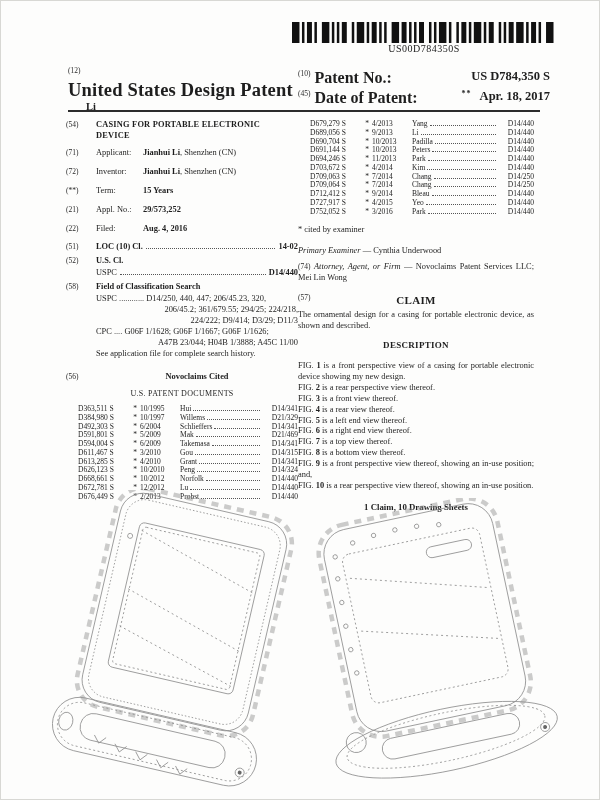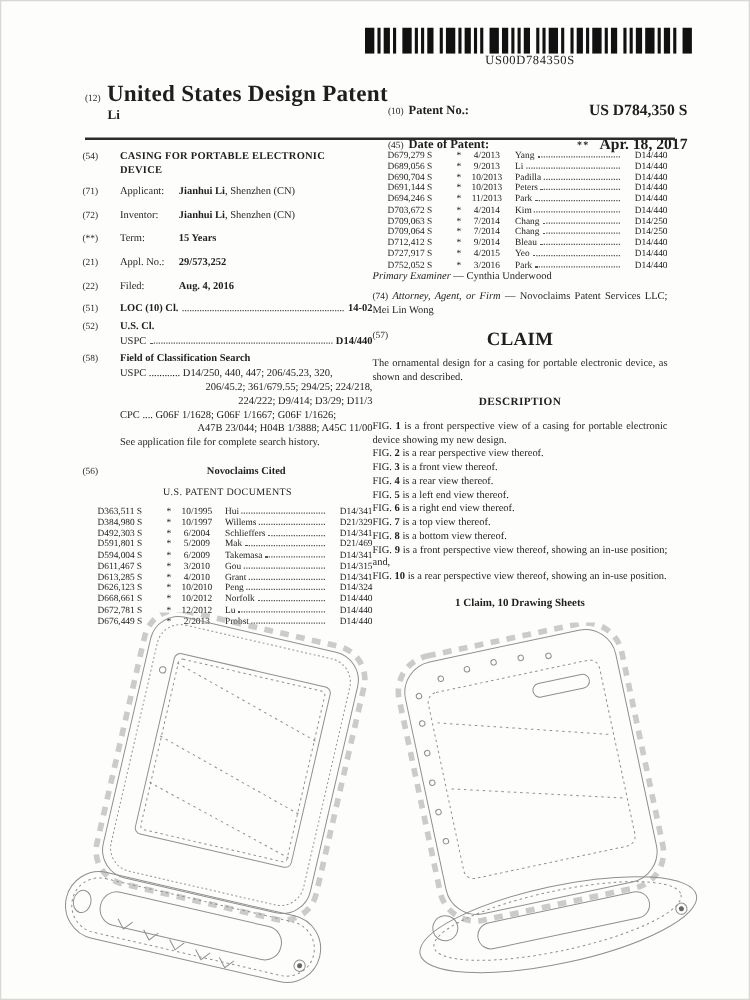--- a/index.html
+++ b/index.html
@@ -8,26 +8,26 @@
     font-family:"Liberation Serif","DejaVu Serif",serif;color:#1e1e1e;
     overflow:hidden;box-shadow:inset 0 0 0 1px #d8d8d4;
   }
   
   .barcode-wrap{position:absolute;left:292px;top:22px;width:264px;text-align:center;}
   .barcode-wrap svg{width:100%;height:21px;display:block;}
   .barcode-text{font-size:10px;letter-spacing:0.5px;margin-top:0px;color:#222;font-family:Liberation Serif, serif;}
   
   .header{position:absolute;left:68px;top:66px;width:482px;display:flex;justify-content:space-between;}
   .fnum{font-size:7.5px;color:#2a2a2a;}
-  .title-line{display:flex;align-items:baseline;gap:5px;}
+  .title-line{display:flex;align-items:baseline;gap:5px;flex-direction:column;}
   .doc-title{font-size:18.5px;font-weight:bold;letter-spacing:0.2px;white-space:nowrap;}
   .inventor-short{font-size:10.5px;font-weight:bold;margin-left:18px;margin-top:0px;}
   .header-right{width:252px;padding-top:3px;}
-  .hr-row{display:flex;align-items:center;gap:4px;margin-bottom:2px;margin-top:12px;}
-  .hr-label{font-size:10px;font-weight:bold;white-space:nowrap;}
+  .hr-row{display:flex;align-items:flex-start;gap:4px;margin-bottom:2px;}
+  .hr-label{font-size:16px;font-weight:bold;white-space:nowrap;}
   .hr-value{font-size:12.5px;font-weight:bold;margin-left:auto;white-space:nowrap;}
   .hr-stars{font-size:8px;font-weight:bold;letter-spacing:1px;margin-left:auto;padding-left:6px;}
   .hr-stars + .hr-value{margin-left:4px;font-family:Liberation Serif, serif;}
   .rule{position:absolute;left:68px;top:110px;width:472px;height:2px;background:#2c2c2c;}
   
   .columns{position:absolute;left:66px;top:120px;width:488px;display:flex;font-size:8.4px;line-height:1.3;}
   .col-left{width:232px;}
   .col-right{width:236px;}
   .b-row{display:flex;margin-bottom:8px;}
   .b-row .fnum{flex:0 0 30px;}
@@ -41,30 +41,30 @@
   .field-lines{margin-left:30px;margin-bottom:2px;}
   .field-lines div{white-space:nowrap;}
   .field-lines div:nth-child(2),.field-lines div:nth-child(3),.field-lines div:nth-child(5){text-align:right;}
   .centered{text-align:center;}
   .refs-heading{margin:4px 0 6px 0;}
   .refs-sub{margin:0 0 6px 0;font-size:8px;letter-spacing:0.3px;}
   .ref-table{font-size:7.5px;line-height:1.17;padding-left:12px;}
   .ref-row{display:flex;align-items:baseline;}
   .r-no{flex:0 0 52px;white-space:nowrap;}
   .r-star{flex:0 0 10px;text-align:center;}
-  .r-date{flex:0 0 35px;text-align:center;padding-right:5px;white-space:nowrap;}
+  .r-date{flex:0 0 35px;text-align:left;padding-right:5px;white-space:nowrap;}
   .r-name{white-space:nowrap;}
   .r-leader{flex:1;border-bottom:1px dotted #555;margin:0 2px 1.5px 2px;min-width:6px;}
   .r-cls{flex:0 0 36px;text-align:right;white-space:nowrap;}
   .cited-note{margin:9px 0 10px 0;}
   .examiner-line{margin-bottom:5px;}
   .attorney-line{margin-bottom:9px;text-align:justify;}
   .claim-head{display:flex;margin-bottom:3px;}
   .claim-head .fnum{flex:0 0 30px;}
-  .claim-head-title{flex:1;text-align:center;font-weight:bold;font-size:15px;letter-spacing:0.3px;margin-right:30px;}
+  .claim-head-title{flex:1;text-align:center;font-weight:bold;font-size:11px;letter-spacing:0.3px;margin-right:30px;}
   .claim-text{text-align:justify;margin-bottom:8px;}
   .desc-heading{text-align:center;font-weight:bold;font-size:9px;letter-spacing:0.3px;margin-bottom:9px;}
   .desc-lines div{text-align:justify;}
   .closing{margin-top:10px;text-align:center;font-weight:bold;font-size:8.8px;}
   i{font-style:italic;}
   b{font-weight:bold;}
   
   .fig1{position:absolute;left:52px;top:490px;width:258px;height:305px;}
   .fig2{position:absolute;left:286px;top:498px;width:278px;height:285px;}
   .fig1 svg,.fig2 svg{width:100%;height:100%;}
@@ -378,20 +378,21 @@
           </div>
           <div class="ref-row">
             <span class="r-no">D752,052 S</span>
             <span class="r-star">*</span>
             <span class="r-date">3/2016</span>
             <span class="r-name">Park</span>
             <span class="r-leader"></span>
             <span class="r-cls">D14/440</span>
           </div>
         </div>
+      <div class="cited-note">* cited by examiner</div>
       <div class="examiner-line">
         <i>Primary Examiner</i>
         <span>—</span>
         <span>Cynthia Underwood</span>
       </div>
       <div class="attorney-line">
         <span class="fnum">(74)</span>
         <i>Attorney, Agent, or Firm</i>
         <span>—</span>
         <span>Novoclaims Patent Services LLC; Mei Lin Wong</span>

